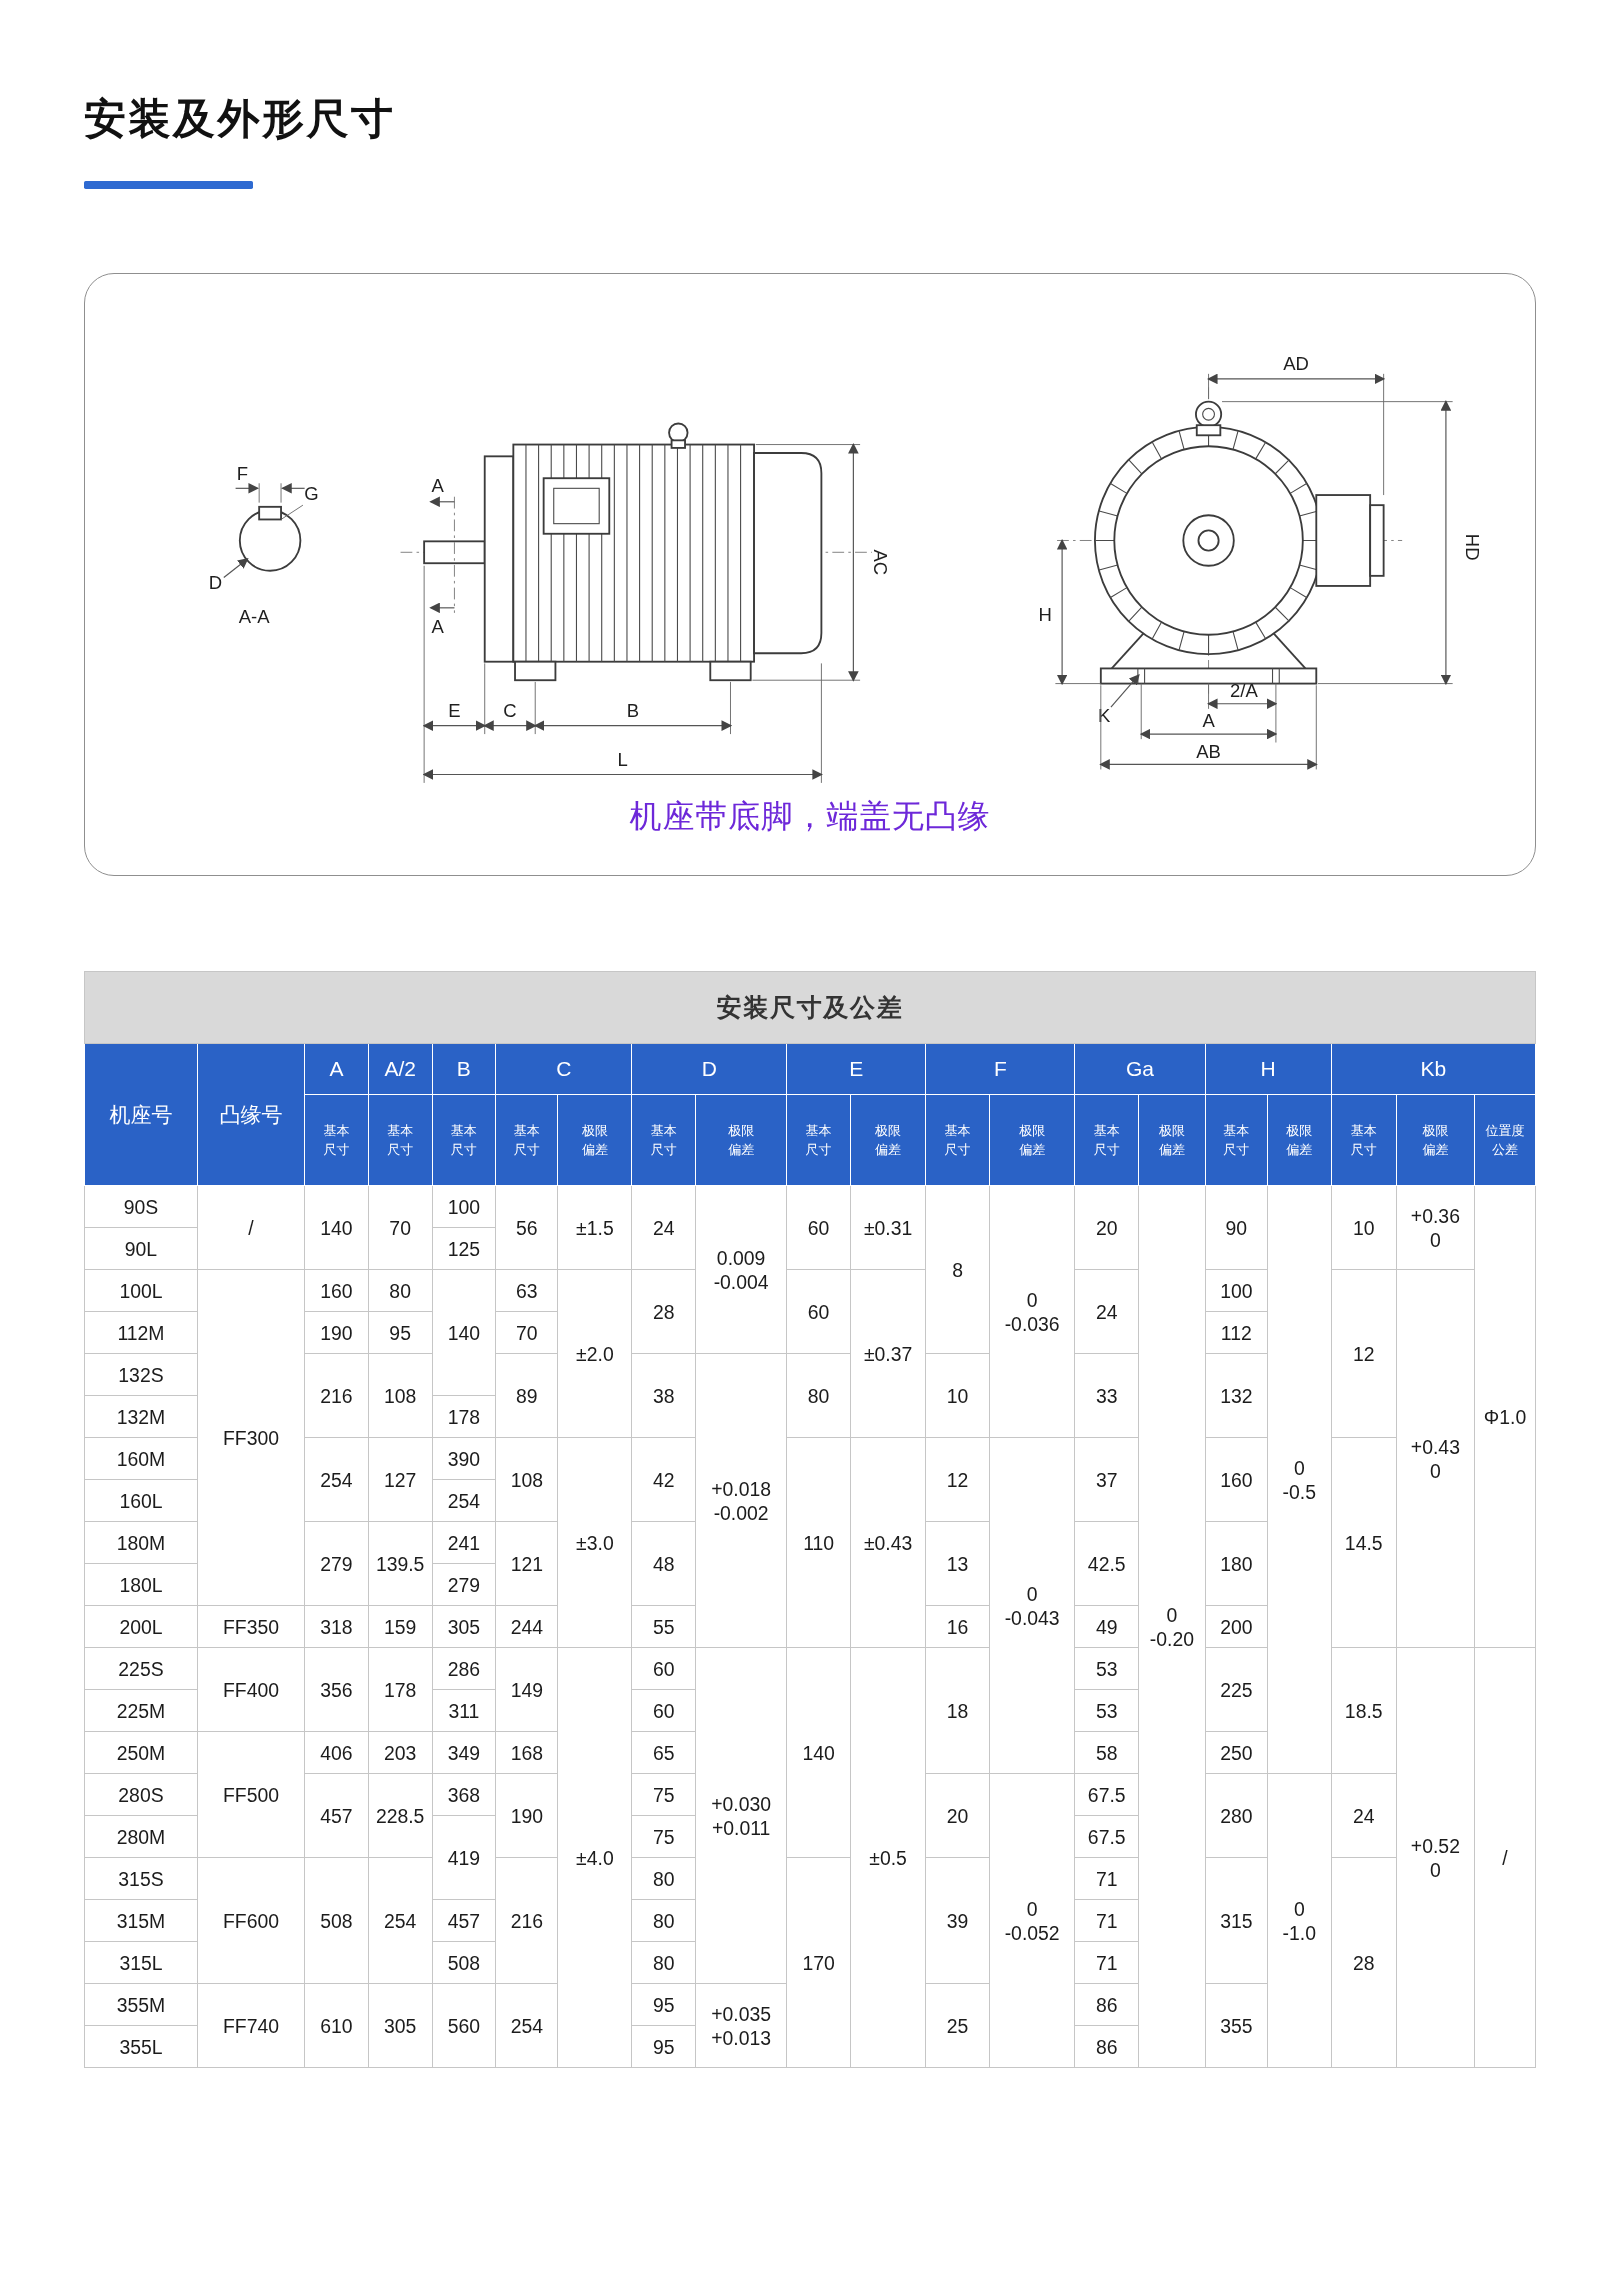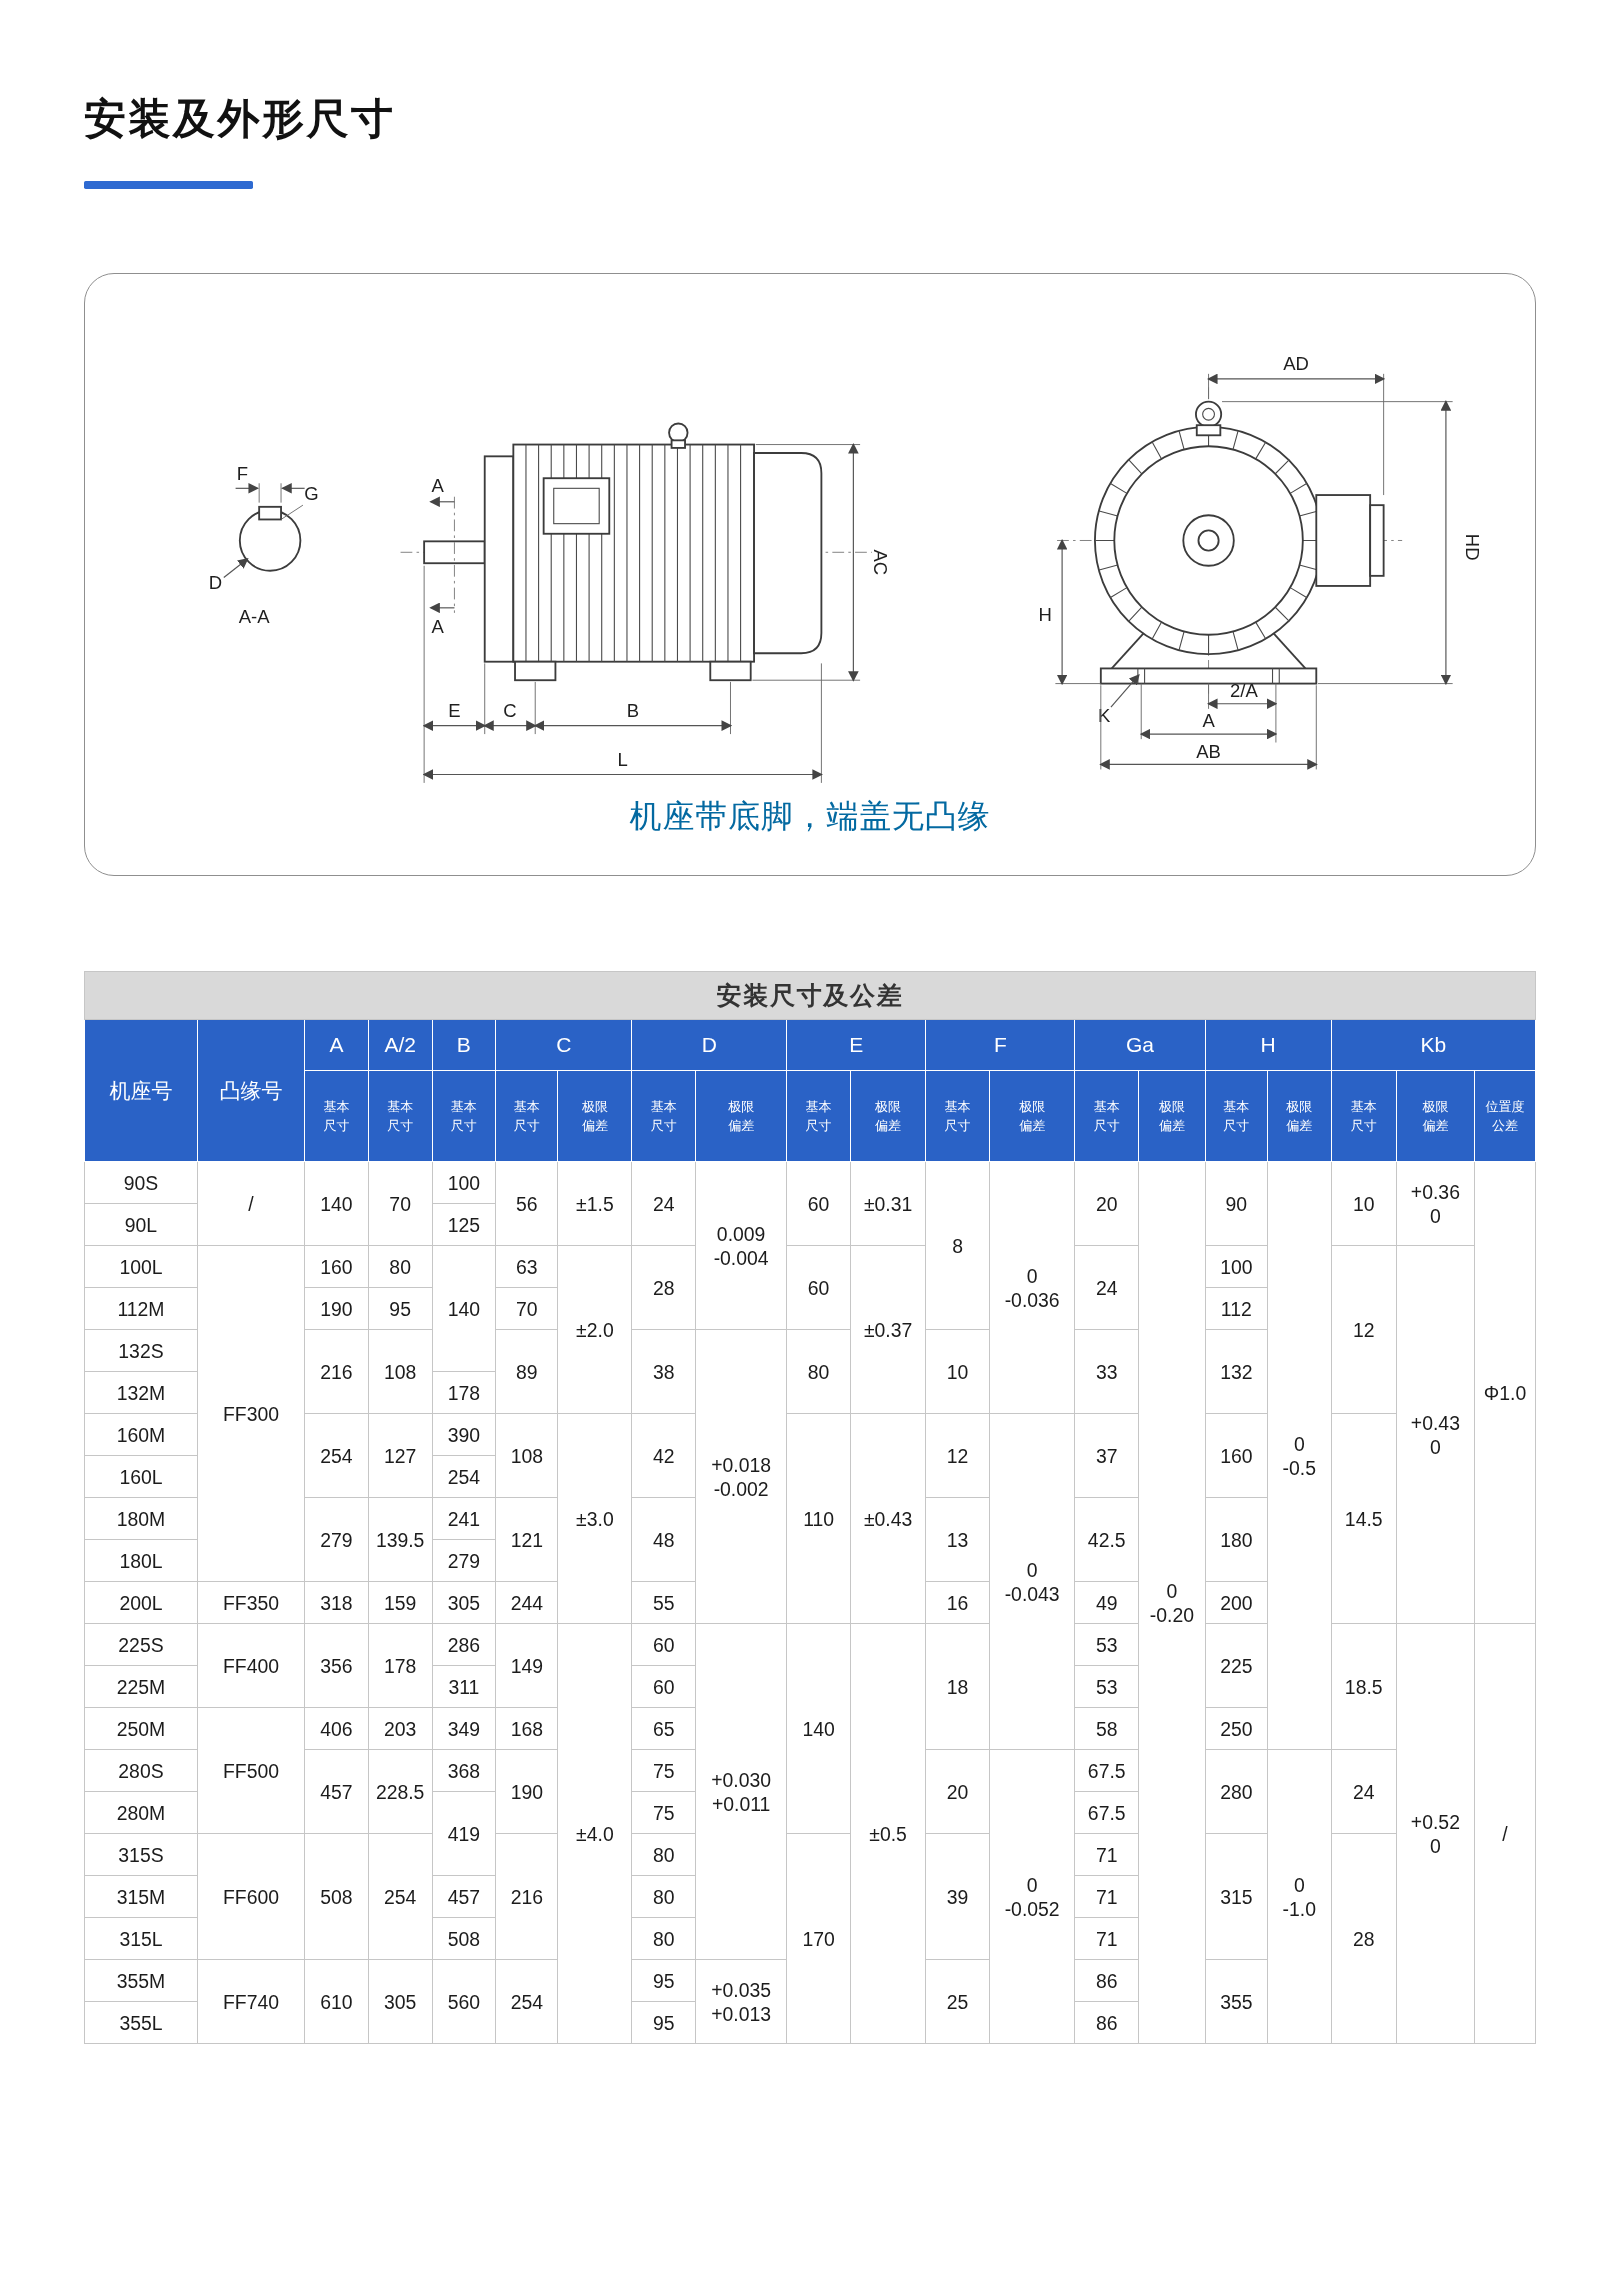--- a/index.html
+++ b/index.html
@@ -30,21 +30,21 @@
     border: 1.7px solid #8f8f8f;
     border-radius: 30px;
     height: 603px;
     padding: 13.5px 3.4px 17px 3.4px;
     background: #fff;
   }
   .diagram-box svg { display: block; width: 100%; height: 505px; }
   .diagram-caption {
     text-align: center;
     font-size: 32px;
-    color: #0369a1;
+    color: #6d28d9;
     margin-top: 1.7px;
     letter-spacing: 0.8px;
   }
 
   
   .ln   { fill: none; stroke: #3c3c3c; stroke-width: 2.2; }
   .fw   { fill: #ffffff; stroke: #3c3c3c; stroke-width: 2.2; }
   .thin { fill: none; stroke: #4a4a4a; stroke-width: 1.3; }
   .ext  { stroke: #6a6a6a; stroke-width: 1.1; }
   .dim  { stroke: #555; stroke-width: 1.4; fill: none; }
@@ -62,21 +62,21 @@
     text-align: center;
     vertical-align: middle;
     white-space: pre-line;
     overflow: hidden;
   }
   .t-title {
     background: #d9d9d9;
     color: #333;
     font-size: 25px;
     font-weight: 600;
-    height: 48px;
+    height: 72px;
     letter-spacing: 1.7px;
     border: 0.8px solid #bdbdbd;
   }
   .dim-table thead th.blue {
     background: #2a62c6;
     color: #ffffff;
     font-weight: 500;
     border: 1.7px solid #ffffff;
   }
   .row-group th { height: 51px; font-size: 21px; }

